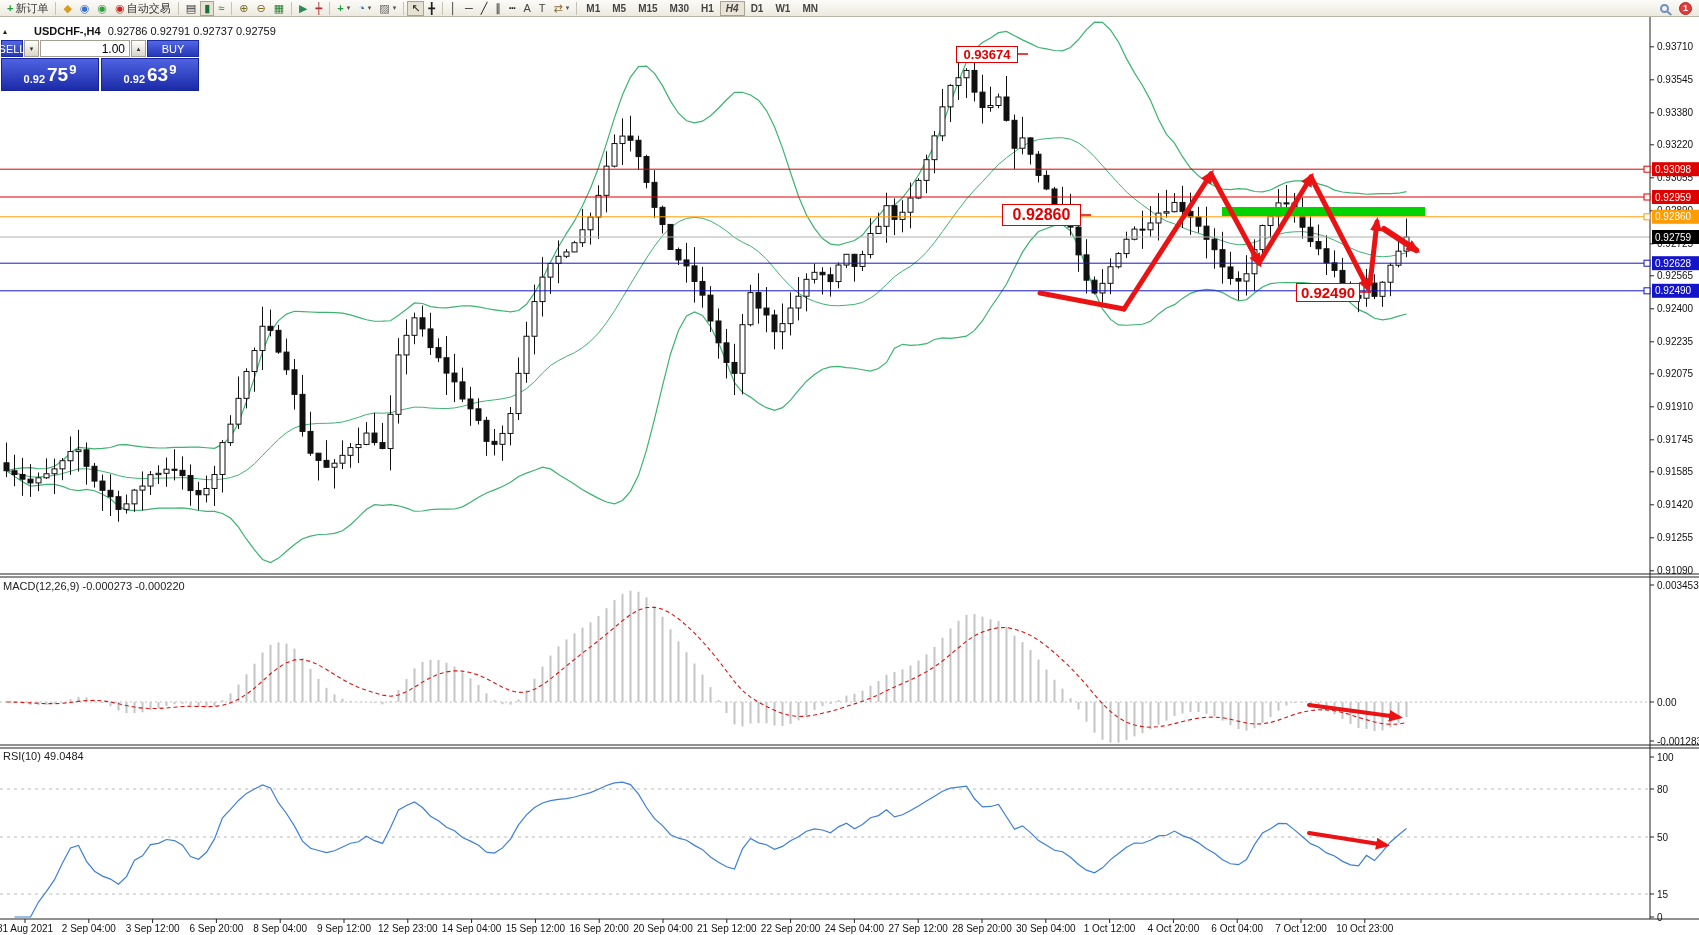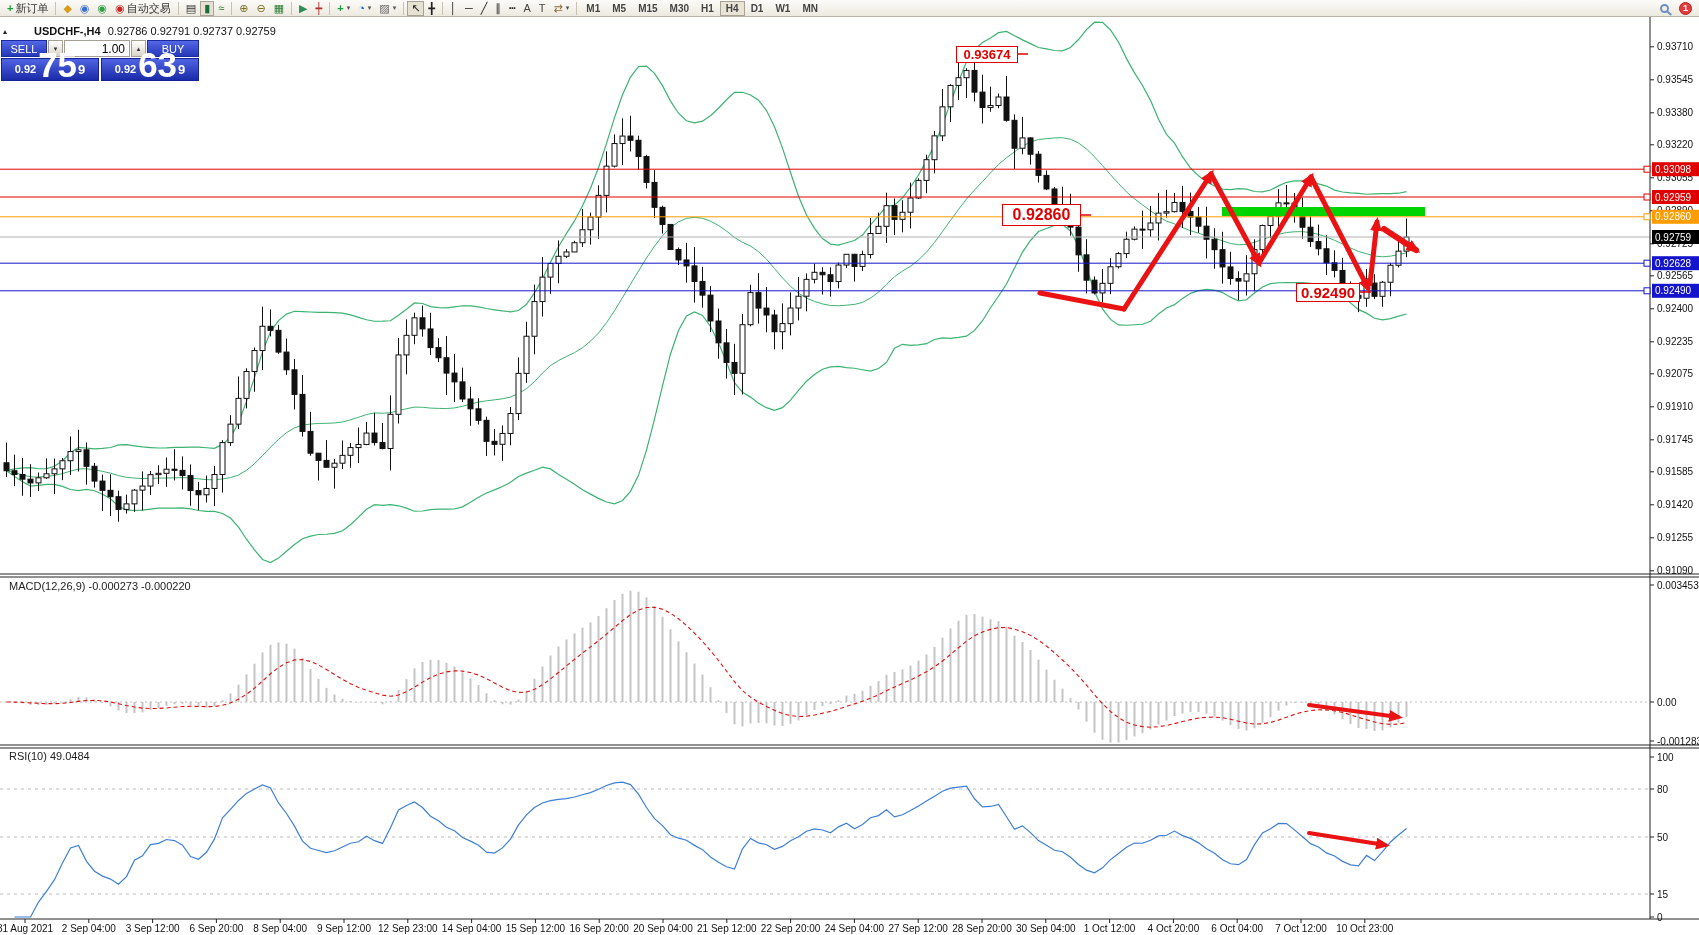--- a/index.html
+++ b/index.html
@@ -12,21 +12,21 @@
     background:linear-gradient(#fcfbf8,#eceadf); border-bottom:1px solid #b8b4a6;
     display:flex; align-items:center; padding:0 3px; font-size:11px; color:#333; z-index:10; }
   .tbi { display:flex; align-items:center; height:15px; padding:0 3px; border:1px solid transparent;
     gap:2px; white-space:nowrap; cursor:default; }
   .tbi.active { background:#e6e1d3; border-color:#a8a395; }
   .tbi .g { font-size:11px; line-height:14px; }
   .tbsep { width:1px; height:13px; background:#c6c2b4; margin:0 3px; flex:0 0 auto; }
   .dd { font-size:7px; color:#555; margin-left:1px; }
   .tf { font-size:10px; font-weight:bold; color:#444; padding:0 5px; height:15px;
     display:flex; align-items:center; border:1px solid transparent; }
-  .tf.active { background:#e9e4d6; border-color:#a8a395; }
+  .tf.active { background:#e9e4d6; border-color:#a8a395;font-style:italic; }
   .tb-right { margin-left:auto; display:flex; align-items:center; gap:6px; padding-right:4px; }
   .mag { width:9px; height:9px; border:2px solid #6f8fc0; border-radius:50%; position:relative; }
   .mag::after { content:""; position:absolute; width:6px; height:2px; background:#6f8fc0;
     bottom:-3px; right:-5px; transform:rotate(40deg); }
   .badge { min-width:13px; height:13px; border-radius:7px; background:#e43c3c; color:#fff;
     font-size:9px; font-weight:bold; display:flex; align-items:center; justify-content:center;
     border:1px solid #b22222; }
 
   
   .chartwrap { position:absolute; left:0; top:17px; width:1699px; height:918px; background:#fff; }
@@ -34,33 +34,33 @@
 
   .symhdr { position:absolute; left:3px; top:8px; display:flex; gap:7px; align-items:center;
     font-size:11px; color:#111; z-index:5; }
   .symhdr .mk { font-size:8px; color:#222; }
   .symname { font-weight:bold;padding-left:20px; }
 
   .widget { position:absolute; left:1px; top:23px; width:198px; z-index:6; }
   .wrow1 { display:flex; height:17px; gap:1px; }
   .btn { background:linear-gradient(#5468e6,#2438b8); color:#fff; font-size:11px; display:flex;
     align-items:center; justify-content:center; border:1px solid #1a2aa0; }
-  .sellbtn { width:46px; } .buybtn { width:52px; }
+  .sellbtn { width:22px; } .buybtn { width:52px; }
   .spin { width:15px; background:linear-gradient(#ffffff,#d9d5c9); border:1px solid #a39f92;
     font-size:7px; display:flex; align-items:center; justify-content:center; color:#333; }
   .vol { flex:1; background:#fff; border:1px solid #a39f92; font-size:12px; display:flex;
     align-items:center; justify-content:flex-end; padding-right:4px; color:#000000; }
-  .wrow2 { display:flex; gap:2px; margin-top:1px; height:23px; }
+  .wrow2 { display:flex; gap:2px; margin-top:1px; height:33px; }
   .pricepanel { flex:1; background:linear-gradient(#4f63e2,#1b2ba8); border:1px solid #16229a;
     color:#fff; display:flex; align-items:flex-end; justify-content:center; padding:0 2px; }
   .pp-small { font-size:11px; font-weight:bold; margin:0 2px 5px 0; }
-  .pp-big { font-size:35px; font-weight:bold; line-height:31px; }
+  .pp-big { font-size:19px; font-weight:bold; line-height:31px; }
   .pp-sup { font-size:13px; font-weight:bold; align-self:flex-start; padding-top:3px; margin-left:1px; }
 
-  .panelabel { position:absolute; left:9px; font-size:11px; color:#222; z-index:5; }
+  .panelabel { position:absolute; left:3px; font-size:11px; color:#222; z-index:5; }
 
   .price-box { position:absolute; border:1px solid #e00000; color:#e00000; background:#fff;
     display:flex; align-items:center; justify-content:center; z-index:7; font-weight:bold; }
 </style>
 </head>
 <body>
 
 <div class="app">
   <div class="toolbar" id="toolbar">
       <div class="tbi">

